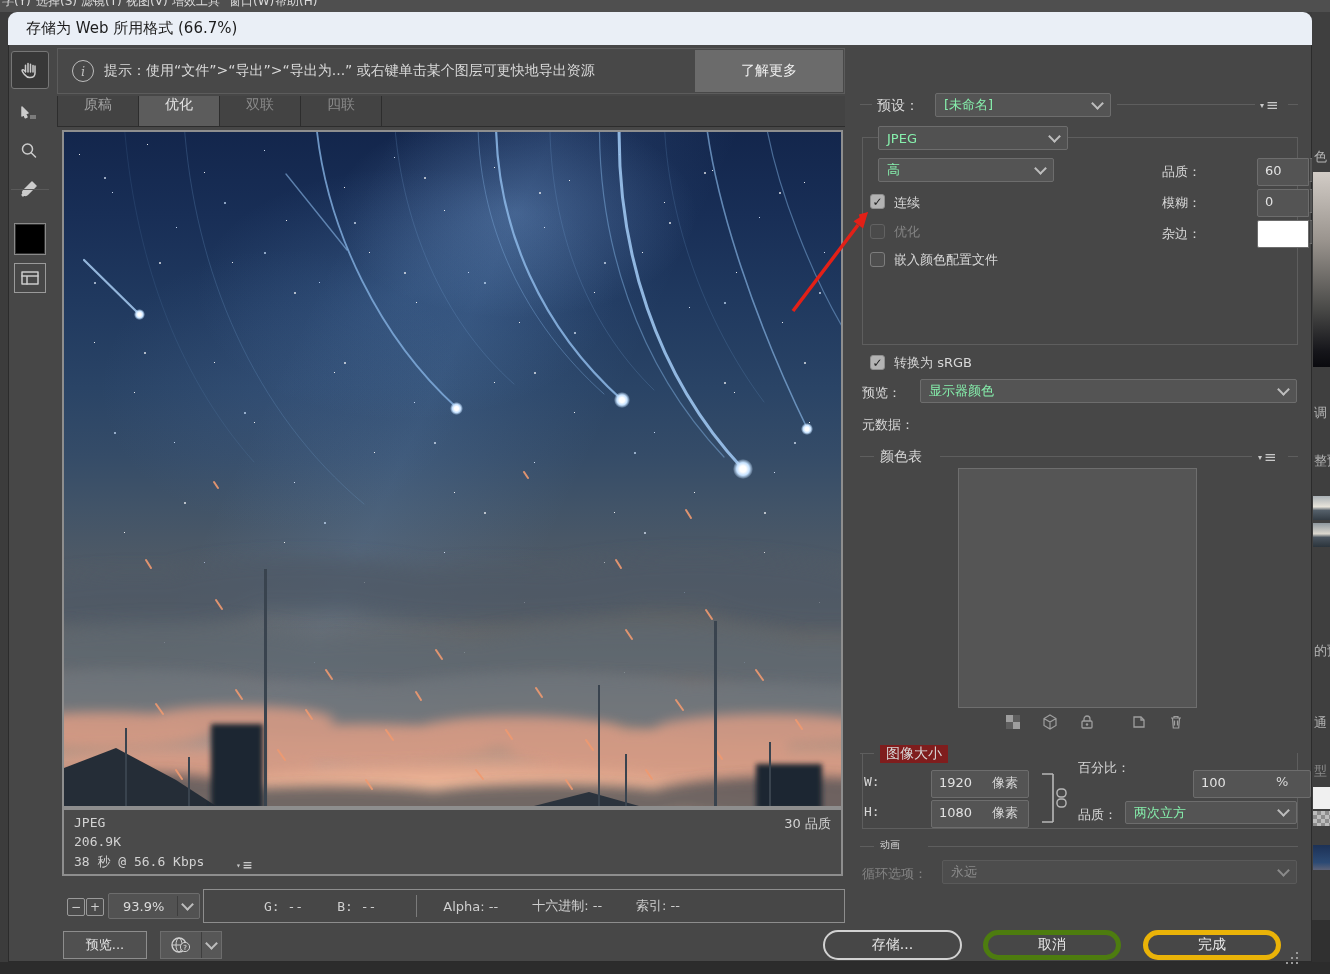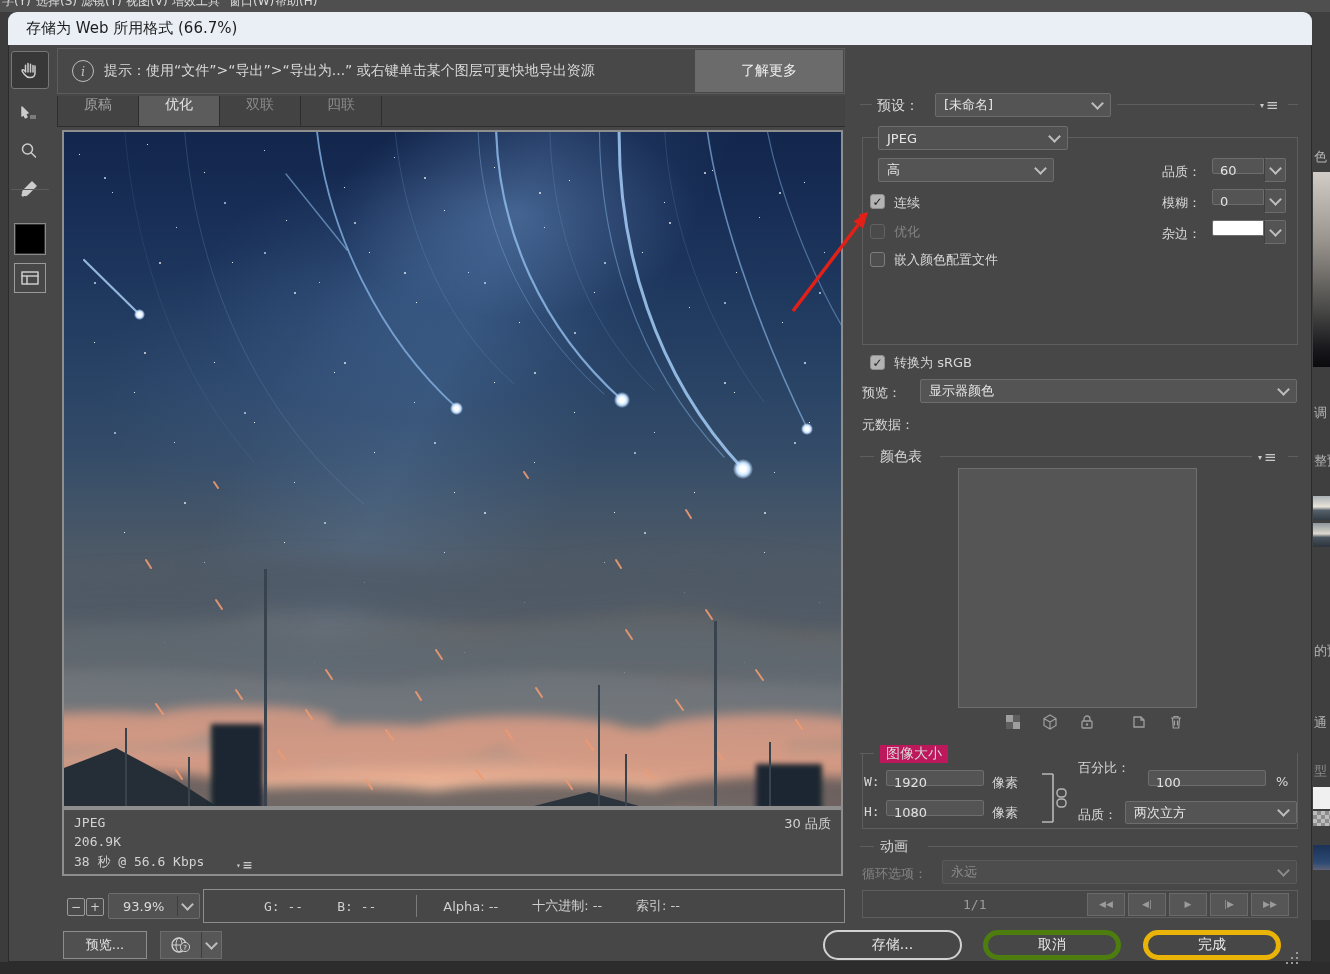--- a/index.html
+++ b/index.html
@@ -42,25 +42,25 @@
   
   .sqbtn{width:16px;height:16px;border:1px solid #9a9a9a;border-radius:2px;display:flex;align-items:center;justify-content:center;color:#cfcfcf;font-size:12px;line-height:1;background:#4a4a4a;}
   #zoomsel{left:108px;top:893px;width:92px;height:26px;background:#525252;border:1px solid #6d6d6d;border-radius:2px;display:flex;align-items:center;box-sizing:border-box;}
   #readout{left:203px;top:889px;width:642px;height:34px;border:1px solid #8d8d8d;box-sizing:border-box;display:flex;align-items:center;color:#cfcfcf;font-family:"DejaVu Sans Mono","Liberation Mono",monospace;}
   .ro-pair{margin-left:34px;white-space:nowrap;}
   .ro-div{width:1px;height:22px;background:#7b7b7b;margin-left:40px;}
   
   .pill{height:30px;border-radius:16px;display:flex;align-items:center;justify-content:center;color:#e9e9e9;font-size:14px;background:transparent;box-sizing:border-box;}
   #previewbtn{left:63px;top:931px;width:84px;height:28px;border:1px solid #8d8d8d;background:#505050;display:flex;align-items:center;justify-content:center;font-size:13px;color:#e3e3e3;box-sizing:border-box;}
   
-  .ddown{display:flex;align-items:center;background:#545454;border:1px solid #6d6d6d;border-radius:2px;color:#e5e5e5;padding:0 8px;box-sizing:border-box;height:24px;font-size:13px;}
+  .ddown{display:flex;align-items:center;background:#545454;border:1px solid #6d6d6d;border-radius:2px;color:#86efac;padding:0 8px;box-sizing:border-box;height:24px;font-size:13px;}
   .ddown.dis{color:#8a8a8a;background:#4d4d4d;border-color:#5a5a5a;}
   .chev{width:7px;height:7px;border-right:2px solid #bdbdbd;border-bottom:2px solid #bdbdbd;transform:rotate(45deg);margin-top:-4px;}
   .ddown .chev{margin-left:auto;}
-  .valbox{background:#545454;border:1px solid #6d6d6d;border-radius:2px 0 0 2px;height:16px;line-height:24px;padding:0 7px;box-sizing:border-box;color:#e2e2e2;}
+  .valbox{background:#545454;border:1px solid #6d6d6d;border-radius:2px 0 0 2px;height:28px;line-height:24px;padding:0 7px;box-sizing:border-box;color:#e2e2e2;margin-left:45px;}
   .chevbtn{width:22px;height:24px;background:#545454;border:1px solid #6d6d6d;border-left:1px solid #3e3e3e;border-radius:0 2px 2px 0;display:flex;align-items:center;justify-content:center;box-sizing:border-box;}
   .cb{width:15px;height:15px;border-radius:3px;box-sizing:border-box;}
   .cb.on{background:#b3b3b3;border:1px solid #8f8f8f;color:#1e1e1e;display:flex;align-items:center;justify-content:center;font-size:12px;font-weight:bold;}
   .cb.off{background:#4e4e4e;border:1px solid #7d7d7d;}
   .cb.offdis{background:#4a4a4a;border:1px solid #626262;}
   .lbl{color:#d8d8d8;font-size:13px;white-space:nowrap;}
   .lbl.dis{color:#838383;}
   .hline{height:1px;background:#5e5e5e;}
   .pmenu{display:flex;align-items:center;color:#c9c9c9;}
   .pmenu .tri{font-size:8px;margin-right:2px;}
@@ -453,21 +453,21 @@
         <path d="M3 3 h7 l3 3 v7 h-10 z" fill="none" stroke="#9e9e9e" stroke-width="1.3"></path>
         <path d="M10 3 v3 h3" fill="none" stroke="#9e9e9e" stroke-width="1.3"></path>
       </svg>
     <svg width="16" height="16" viewBox="0 0 16 16">
         <path d="M3 4 h10 M6 4 V2.5 h4 V4 M4.5 4 l.8 10 h5.4 l.8-10 M6.5 6.5 v5 M9.5 6.5 v5" fill="none" stroke="#9e9e9e" stroke-width="1.2"></path>
       </svg>
   </div>
 
   <div class="abs" style="left:862px;top:753px;width:436px;height:76px;border:1px solid #5e5e5e;border-top:none;box-sizing:border-box"></div>
   <div class="abs hline" style="left:860px;top:753px;width:14px"></div>
-  <span class="abs lbl" style="left:880px;top:745px;font-size:14px;background:#be185d;padding:0 6px">图像大小</span>
+  <span class="abs lbl" style="left:880px;top:745px;font-size:14px;background:#7f1d1d;padding:0 6px">图像大小</span>
   <span class="abs lbl" style="left:864px;top:774px;font-family:'DejaVu Sans Mono',monospace">W:</span>
   <div class="abs valbox" style="left:886px;top:770px;width:98px;border-radius:2px">1920</div>
   <span class="abs lbl" style="left:992px;top:774px">像素</span>
   <span class="abs lbl" style="left:864px;top:804px;font-family:'DejaVu Sans Mono',monospace">H:</span>
   <div class="abs valbox" style="left:886px;top:800px;width:98px;border-radius:2px">1080</div>
   <span class="abs lbl" style="left:992px;top:804px">像素</span>
   <svg class="abs" style="left:1040px;top:772px" width="30" height="52" viewBox="0 0 30 52">
     <path d="M2 2 H13 M13 2 V50 M2 50 H13" fill="none" stroke="#b8b8b8" stroke-width="1.6"></path>
     <rect x="17" y="17" width="9" height="8" rx="3.5" fill="none" stroke="#b8b8b8" stroke-width="1.4"></rect>
     <rect x="17" y="27" width="9" height="8" rx="3.5" fill="none" stroke="#b8b8b8" stroke-width="1.4"></rect>
@@ -475,46 +475,26 @@
   <span class="abs lbl" style="left:1078px;top:759px">百分比：</span>
   <div class="abs valbox" style="left:1148px;top:770px;width:118px;border-radius:2px">100</div>
   <span class="abs lbl" style="left:1276px;top:774px">%</span>
   <span class="abs lbl" style="left:1078px;top:806px">品质：</span>
   <div class="abs ddown" style="left:1125px;top:801px;width:172px;height:23px">
     <span>两次立方</span>
       <span class="chev"></span>
   </div>
 
   <div class="abs hline" style="left:860px;top:846px;width:14px"></div>
-  <span class="abs lbl" style="left:880px;top:838px;font-size:14px">动画</span>
+  <span class="abs lbl" style="left:880px;top:838px;font-size:10px">动画</span>
   <div class="abs hline" style="left:928px;top:846px;width:370px"></div>
   <span class="abs lbl dis" style="left:862px;top:865px">循环选项：</span>
   <div class="abs ddown dis" style="left:942px;top:860px;width:355px">
     <span>永远</span>
       <span class="chev" style="border-color:#8a8a8a"></span>
-  </div>
-  <div class="abs" style="left:862px;top:890px;width:436px;height:28px;border:1px solid #5e5e5e;box-sizing:border-box;display:flex;align-items:center">
-    <span style="margin-left:100px;color:#9a9a9a;font-family:'DejaVu Sans Mono',monospace">1/1</span>
-    <span style="margin-left:auto;display:flex;gap:3px;margin-right:8px">
-      <span class="pbtn">
-          <span>◀◀</span>
-        </span>
-      <span class="pbtn">
-          <span>◀|</span>
-        </span>
-      <span class="pbtn">
-          <span>▶</span>
-        </span>
-      <span class="pbtn">
-          <span>|▶</span>
-        </span>
-      <span class="pbtn">
-          <span>▶▶</span>
-        </span>
-    </span>
   </div>
 
   <div id="rstrip" class="abs">
     <span class="rlabel" style="top:136px">色</span>
     <div style="position:absolute;left:1px;top:160px;width:17px;height:195px;background:linear-gradient(180deg,#d2ccc6,#9a948e 35%,#4a4a48 70%,#15151a 92%,#0a0a0e)"></div>
     <span class="rlabel" style="top:392px">调</span>
     <span class="rlabel" style="top:440px">整预</span>
     <div style="position:absolute;left:1px;top:484px;width:17px;height:24px;background:linear-gradient(180deg,#aab1b6,#e8e4da 45%,#55606a 60%,#333c44)"></div>
     <div style="position:absolute;left:1px;top:511px;width:17px;height:24px;background:linear-gradient(180deg,#8f989e,#dcd8ce 45%,#4a545e 60%,#2b343c)"></div>
     <span class="rlabel" style="top:630px">的预</span>

